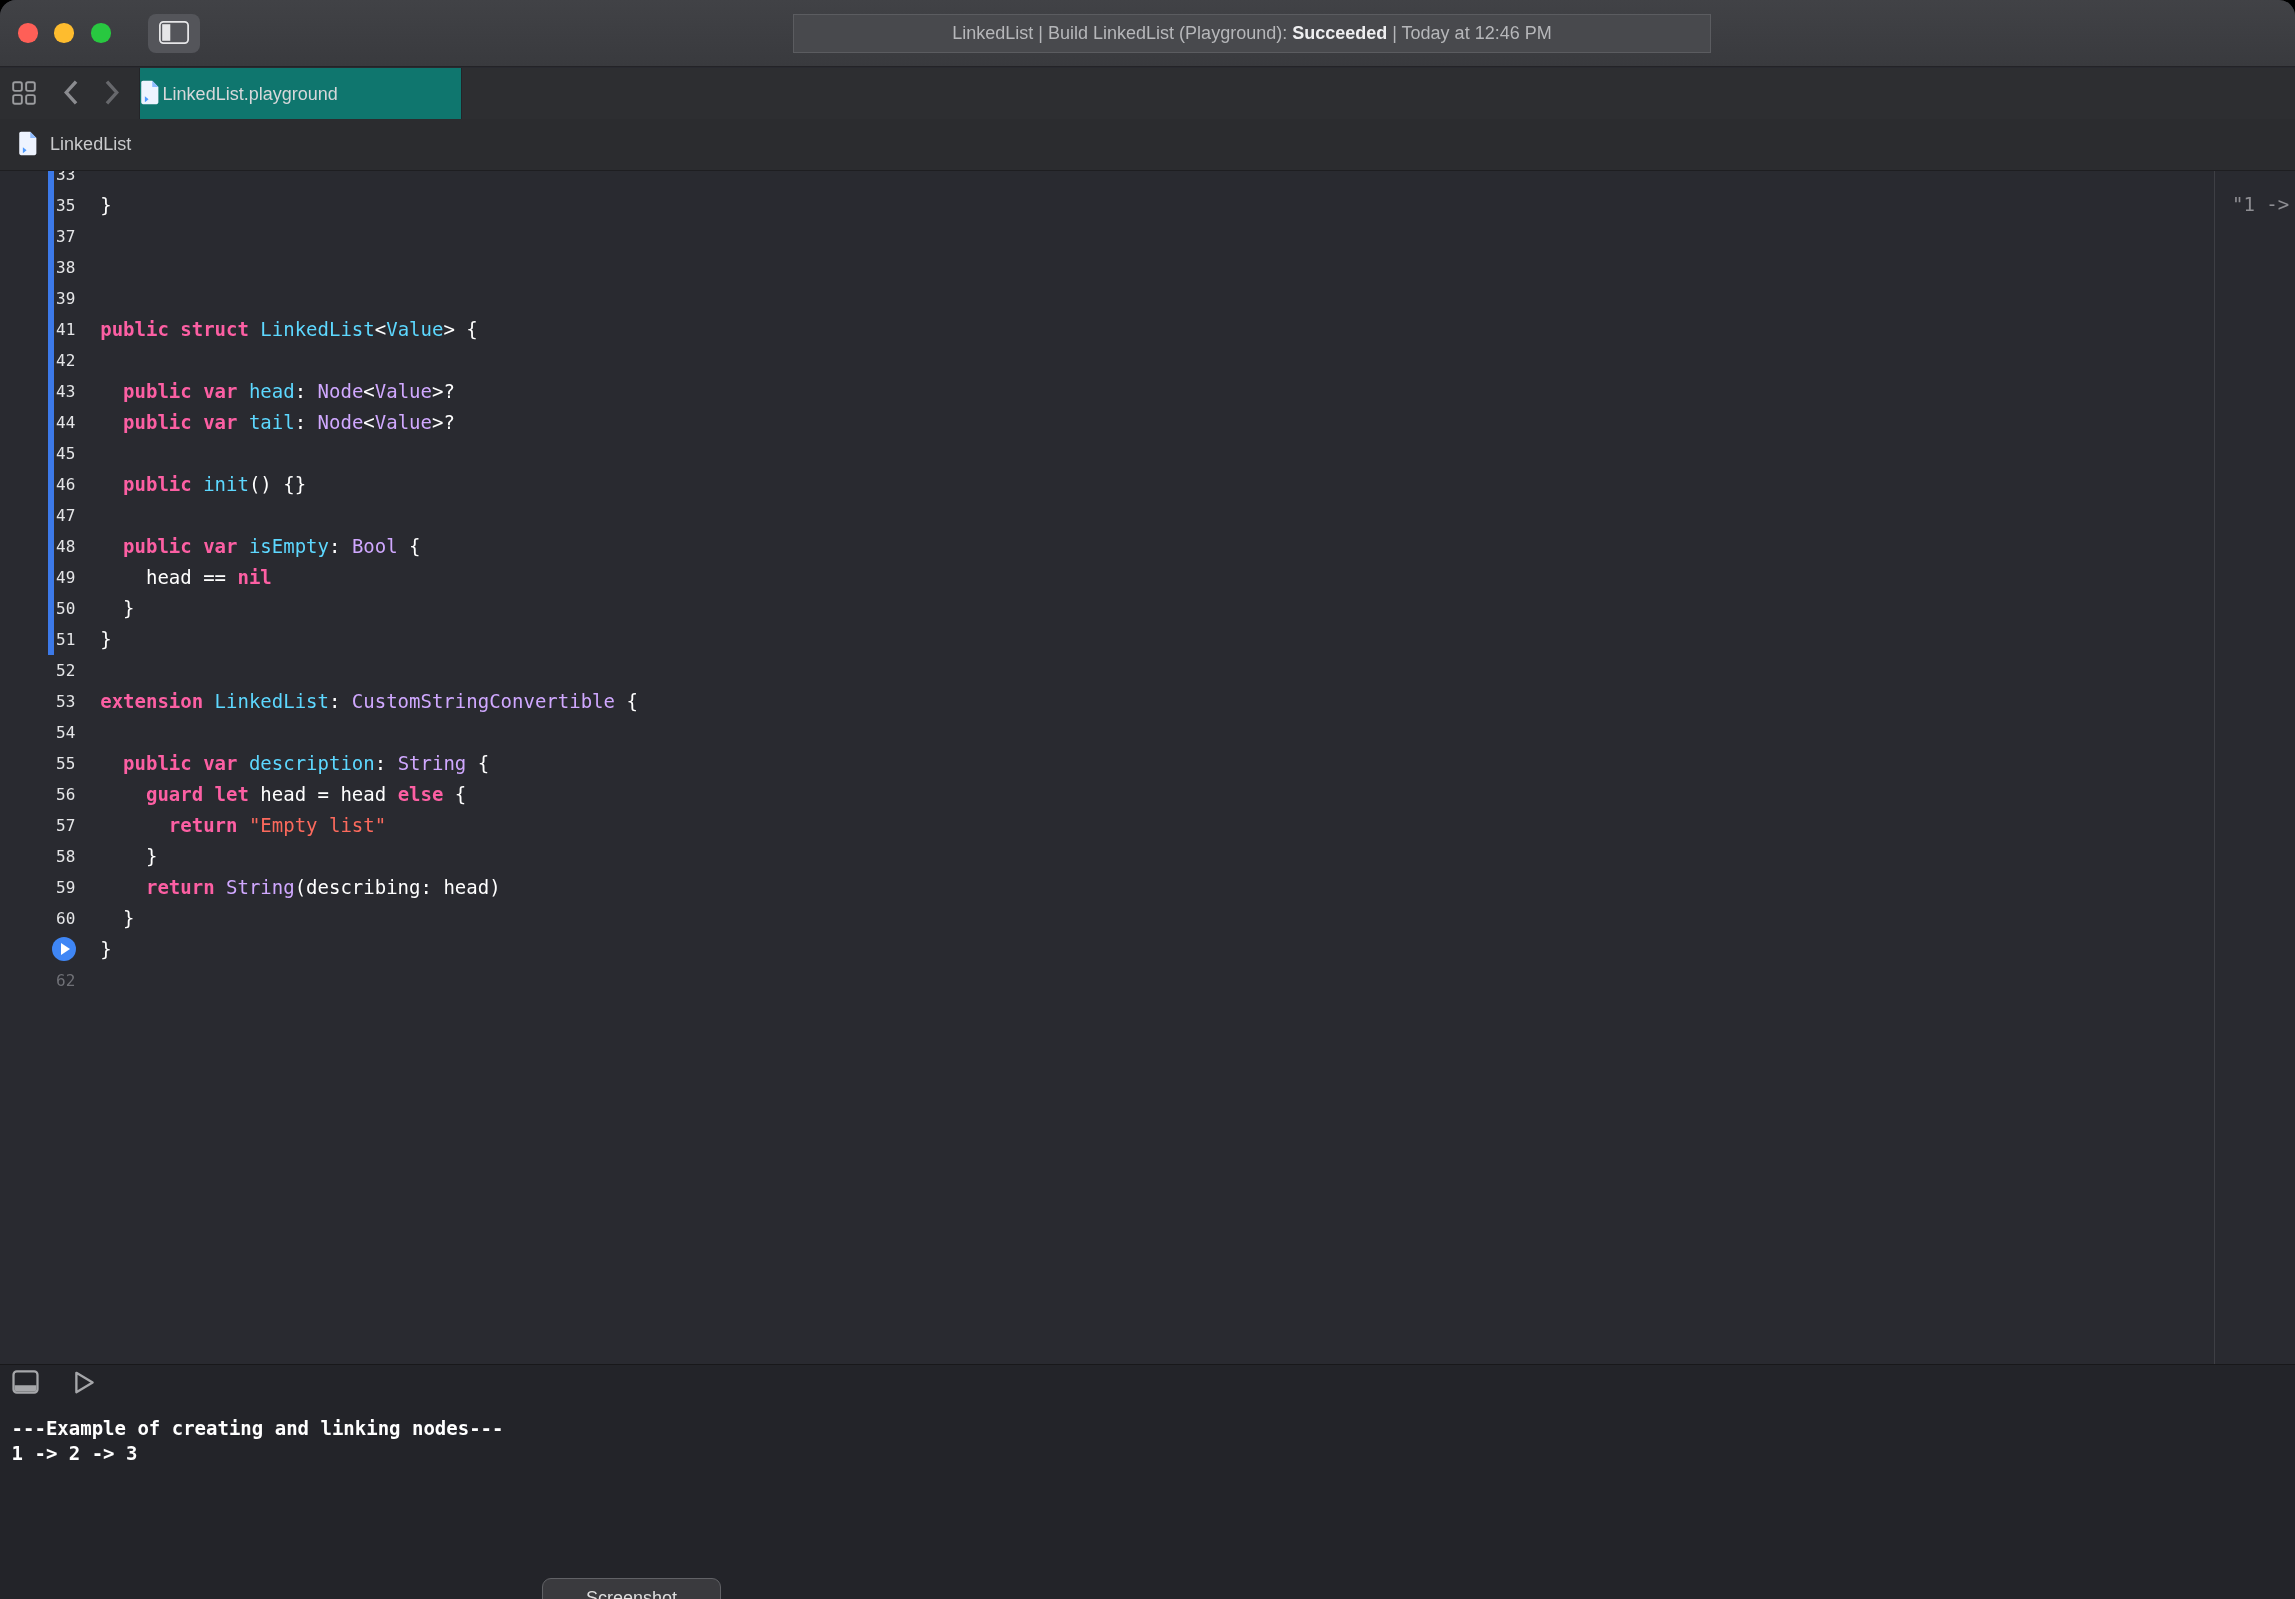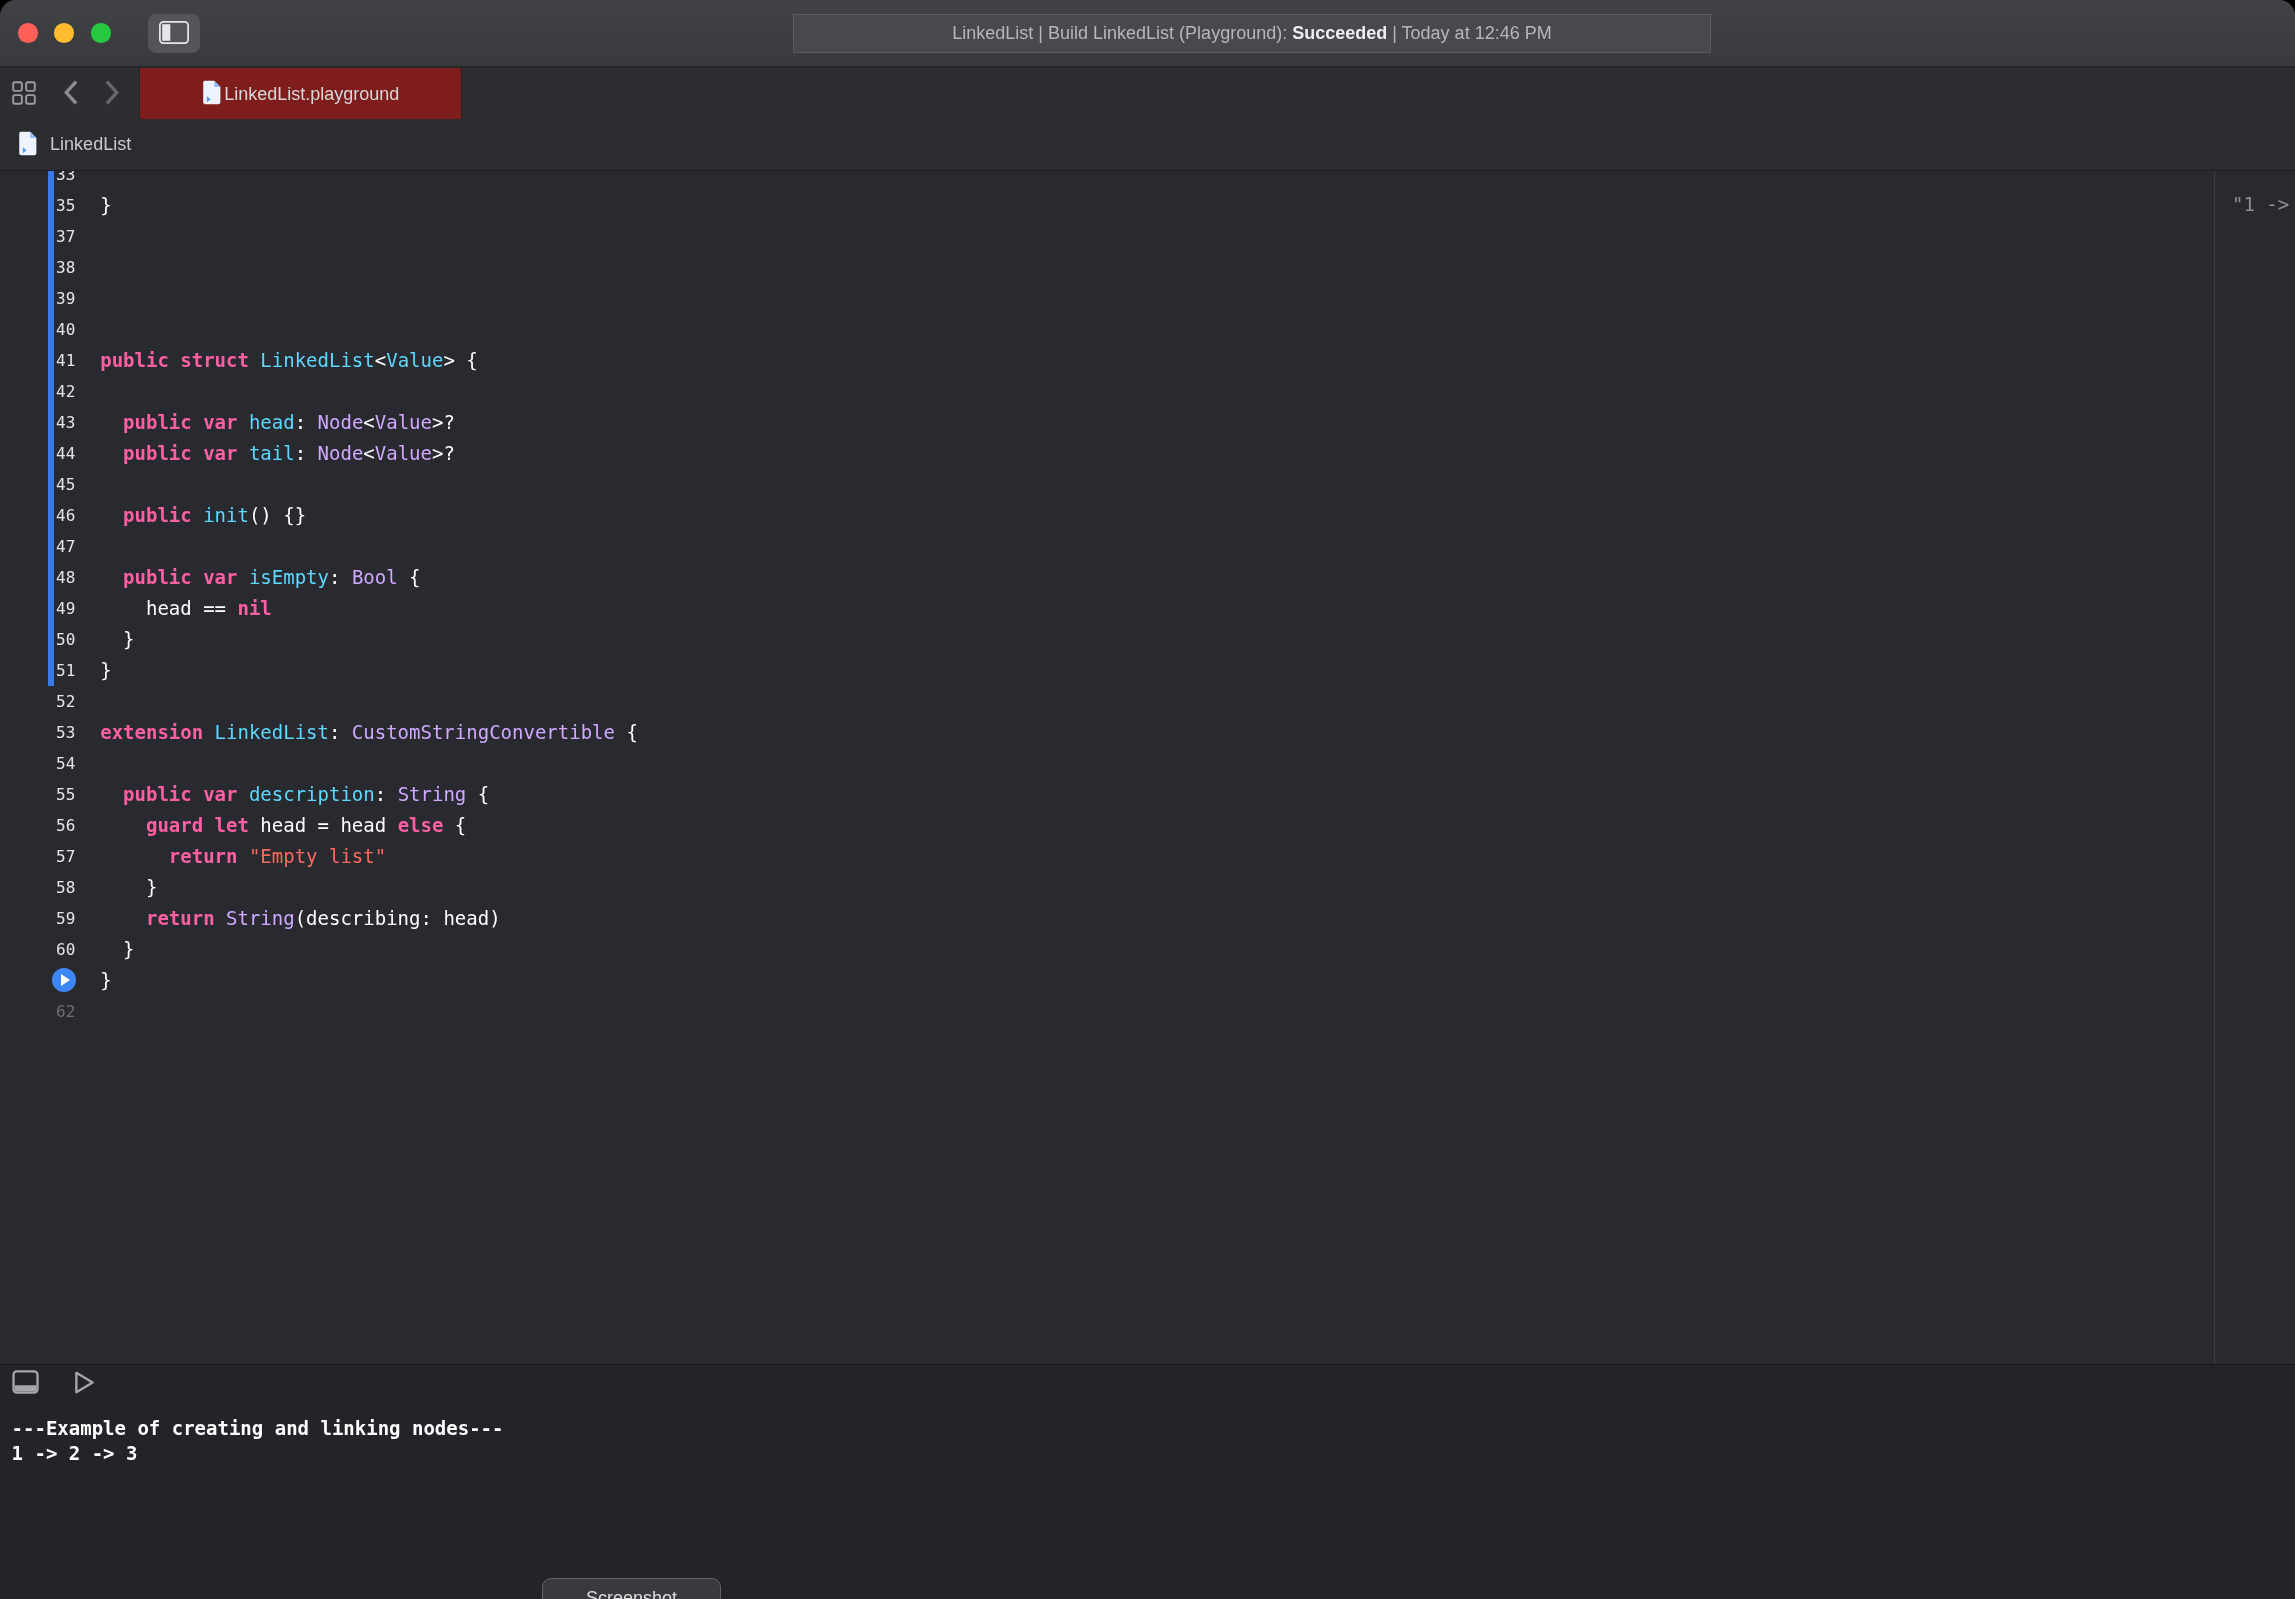--- a/index.html
+++ b/index.html
@@ -21,23 +21,23 @@
               border-radius:0; background:#48494d; border:0.9px solid #5b5c60;
               display:flex; align-items:center; justify-content:center;
               font-size:18px; color:#b6b7ba; white-space:pre; }
   .activity .status { font-weight:bold; color:#eeeef0; }
 
   
   .tabbar { position:absolute; top:68px; left:0; right:0; height:52px; background:#2d2e31; }
   .tabbar .grid-btn { position:absolute; left:11.6px; top:13.4px; width:24px; height:24px; }
   .nav-btn { position:absolute; top:12.5px; width:21.4px; height:27px; display:flex; align-items:center; justify-content:center; }
   .nav-back { left:60px; } .nav-fwd { left:101px; }
-  .tab { position:absolute; left:139px; top:0; width:323px; height:52px; background:#7f1d1d;
+  .tab { position:absolute; left:139px; top:0; width:323px; height:52px; background:#0f766e;
          border-left:0.9px solid #242428; border-right:0.9px solid #242428;
-         display:flex; align-items:center; justify-content:center; gap:3px; }
+         display:flex; align-items:center; justify-content:flex-start; gap:3px; }
   .tab .label { font-size:18px; color:#d7d8da; }
 
   
   .jumpbar { position:absolute; top:119px; left:0; right:0; height:52px; background:#2b2c2f;
              border-bottom:0.9px solid #1e1e21; display:flex; align-items:center; }
   .jumpbar .doc { margin-left:18px; }
   .jumpbar .label { margin-left:12.5px; font-size:18px; color:#c9cacc; }
 
   
   .editor { position:absolute; top:171px; left:0; right:0; height:1193px; background:#292a30; overflow:hidden; }
@@ -184,27 +184,20 @@
         <div class="row">
           <div class="gcell">
             <div class="strip"></div>
             <div class="gnum">39</div>
           </div>
           <div class="ccell"></div>
         </div>
         <div class="row">
           <div class="gcell">
             <div class="strip"></div>
-            <div class="gnum">40</div>
-          </div>
-          <div class="ccell"></div>
-        </div>
-        <div class="row">
-          <div class="gcell">
-            <div class="strip"></div>
             <div class="gnum">41</div>
           </div>
           <div class="ccell"><span class="kw">public struct </span><span class="cy">LinkedList</span><span class="pl">&lt;</span><span class="cy">Value</span><span class="pl">&gt; {</span></div>
         </div>
         <div class="row">
           <div class="gcell">
             <div class="strip"></div>
             <div class="gnum">42</div>
           </div>
           <div class="ccell"></div>

